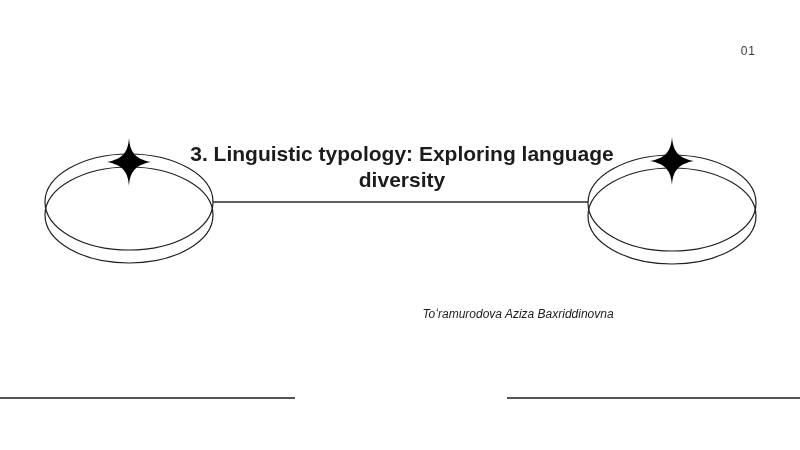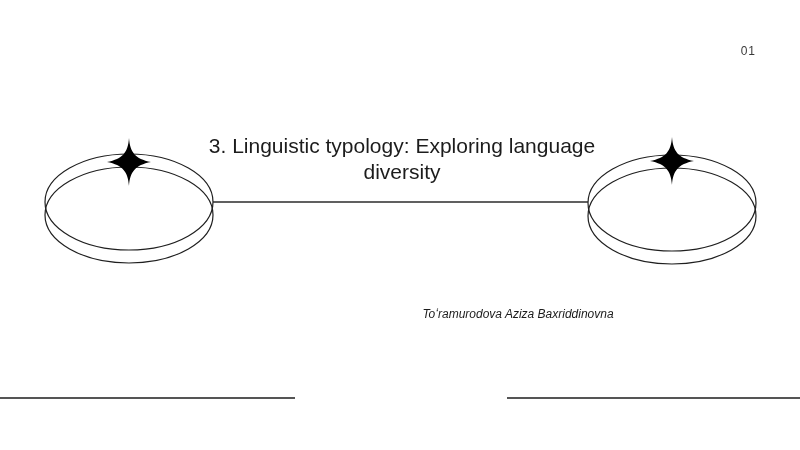--- a/index.html
+++ b/index.html
@@ -25,25 +25,25 @@
   }
   .deco-svg {
     position: absolute;
     inset: 0;
     width: 800px;
     height: 450px;
   }
   .slide-title {
     position: absolute;
     left: 180px;
-    top: 133px;
+    top: 141px;
     width: 444px;
     text-align: center;
     font-size: 21px;
-    font-weight: normal;
+    font-weight: bold;
     line-height: 1.26;
     color: #1c1c1c;
     margin: 0;
   }
   .slide-author {
     position: absolute;
     left: 337px;
     top: 307px;
     width: 362px;
     text-align: center;

